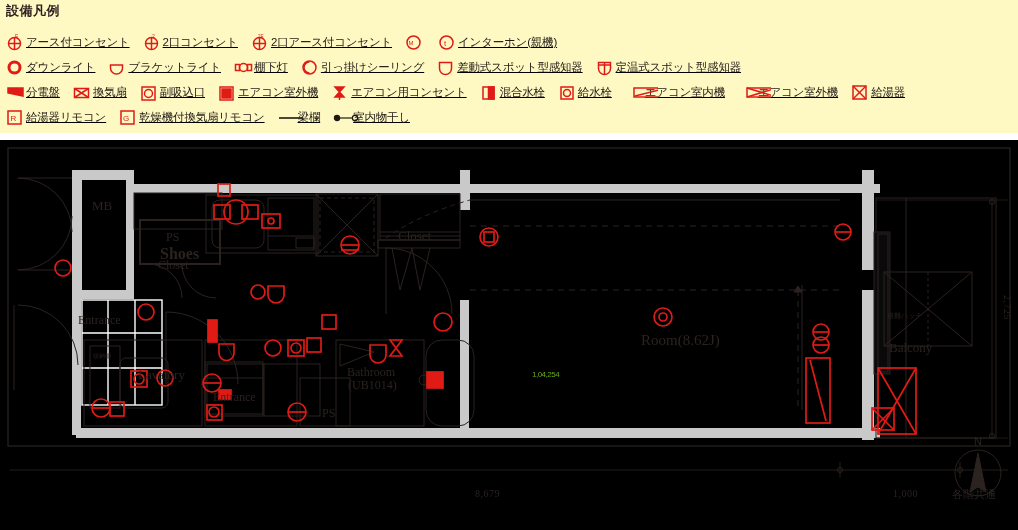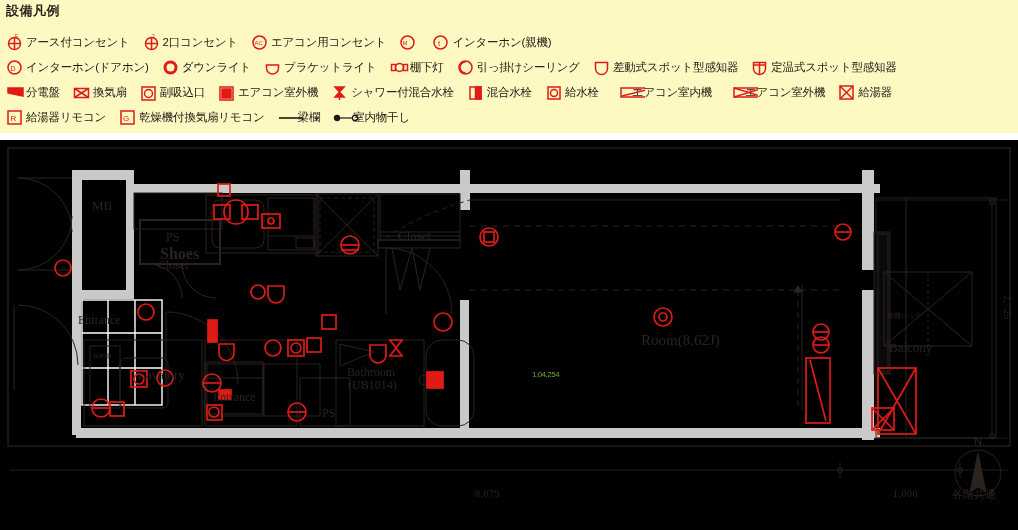--- a/index.html
+++ b/index.html
@@ -3,21 +3,21 @@
 <meta charset="utf-8">
 <style>
   html,body{margin:0;padding:0;background:#ffffff;}
   body{width:1018px;height:530px;font-family:"Liberation Sans","DejaVu Sans",sans-serif;overflow:hidden;}
   .page{position:relative;width:1018px;height:530px;}
 
   
   .legend{position:absolute;left:0;top:0;width:1018px;height:133px;background:#fef9c3;}
   .legend-title{position:absolute;left:6px;top:2px;font-size:13px;color:#2b1f1c;font-weight:bold;letter-spacing:0.5px;}
   .legend-rows{position:absolute;left:6px;top:30px;width:1006px;}
-  .legend-row{display:flex;align-items:center;height:25px;white-space:nowrap;}
+  .legend-row{display:flex;align-items:center;height:25px;white-space:nowrap;text-decoration:underline;}
   .li{display:flex;align-items:center;margin-right:13px;}
   .li .lbl{font-size:11.5px;color:#201815;letter-spacing:-0.2px;}
   .ico{position:relative;width:17px;height:17px;margin-right:3px;flex:0 0 auto;}
   .ico svg{display:block;}
 
   
   .plan{position:absolute;left:0;top:140px;width:1018px;height:416px;background:#000;}
   .plan-inner{position:absolute;left:0;top:0;width:1018px;height:390px;}
   .planlabel{position:absolute;color:#2b2320;font-family:"Liberation Serif","DejaVu Serif",serif;}
   .jplabel{position:absolute;color:#2b2320;font-family:"Liberation Sans",sans-serif;}
@@ -54,54 +54,47 @@
                 <line x1="8.5" y1="3.5" x2="8.5" y2="15.5"></line>
                 <line x1="2.5" y1="9.5" x2="14.5" y2="9.5"></line>
                 <text x="9" y="4" font-size="5" fill="#e01b16" stroke="none">2</text>
               </svg>
             </span>
             <span class="lbl">2口コンセント</span>
           </div>
           <div class="li">
             <span class="ico">
               <svg width="17" height="17" viewBox="0 0 17 17" stroke="#e01b16" fill="none" stroke-width="1.5">
-                <circle cx="8.5" cy="8.5" r="6.5"></circle>
-                <text x="3.5" y="11" font-size="6" fill="#e01b16" stroke="none">AC</text>
-              </svg>
-            </span>
-            <span class="lbl">エアコン用コンセント</span>
+                <circle cx="8.5" cy="9.5" r="6"></circle>
+                <line x1="8.5" y1="3.5" x2="8.5" y2="15.5"></line>
+                <line x1="2.5" y1="9.5" x2="14.5" y2="9.5"></line>
+                <text x="7" y="4" font-size="4.5" fill="#e01b16" stroke="none">2E</text>
+              </svg>
+            </span>
+            <span class="lbl">2口アース付コンセント</span>
           </div>
           <div class="li">
             <span class="ico">
               <svg width="17" height="17" viewBox="0 0 17 17" stroke="#e01b16" fill="none" stroke-width="1.5">
                 <circle cx="8.5" cy="8.5" r="6.5"></circle>
                 <text x="3.5" y="11" font-size="6" fill="#e01b16" stroke="none">M</text>
               </svg>
             </span>
           </div>
           <div class="li">
             <span class="ico">
               <svg width="17" height="17" viewBox="0 0 17 17" stroke="#e01b16" fill="none" stroke-width="1.5">
                 <circle cx="8.5" cy="8.5" r="6.5"></circle>
                 <text x="6" y="12" font-size="8" fill="#e01b16" stroke="none">t</text>
               </svg>
             </span>
             <span class="lbl">インターホン(親機)</span>
           </div>
         </div>
         <div class="legend-row">
-          <div class="li">
-            <span class="ico">
-              <svg width="17" height="17" viewBox="0 0 17 17" stroke="#e01b16" fill="none" stroke-width="1.5">
-                <circle cx="8.5" cy="8.5" r="6.5"></circle>
-                <text x="4.5" y="11.5" font-size="7" fill="#e01b16" stroke="none">D</text>
-              </svg>
-            </span>
-            <span class="lbl">インターホン(ドアホン)</span>
-          </div>
           <div class="li">
             <span class="ico">
               <svg width="17" height="17" viewBox="0 0 17 17" stroke="#e01b16" fill="none" stroke-width="1.5">
                 <circle cx="8.5" cy="8.5" r="5.5" stroke-width="3"></circle>
               </svg>
             </span>
             <span class="lbl">ダウンライト</span>
           </div>
           <div class="li">
             <span class="ico">
@@ -186,21 +179,21 @@
             </span>
             <span class="lbl">エアコン室外機</span>
           </div>
           <div class="li">
             <span class="ico">
               <svg width="17" height="17" viewBox="0 0 17 17" stroke="#e01b16" fill="none" stroke-width="1.5">
                 <path d="M4 3 h9 l-4.5 5 l4.5 5 h-9 l4.5 -5 z" fill="#e01b16"></path>
                 <line x1="8.5" y1="13" x2="8.5" y2="16"></line>
               </svg>
             </span>
-            <span class="lbl">シャワー付混合水栓</span>
+            <span class="lbl">エアコン用コンセント</span>
           </div>
           <div class="li">
             <span class="ico">
               <svg width="17" height="17" viewBox="0 0 17 17" stroke="#e01b16" fill="none" stroke-width="1.5">
                 <rect x="3" y="3" width="11" height="12"></rect>
                 <path d="M8.5 3 v12 h5.5 v-12 z" fill="#e01b16"></path>
               </svg>
             </span>
             <span class="lbl">混合水栓</span>
           </div>

